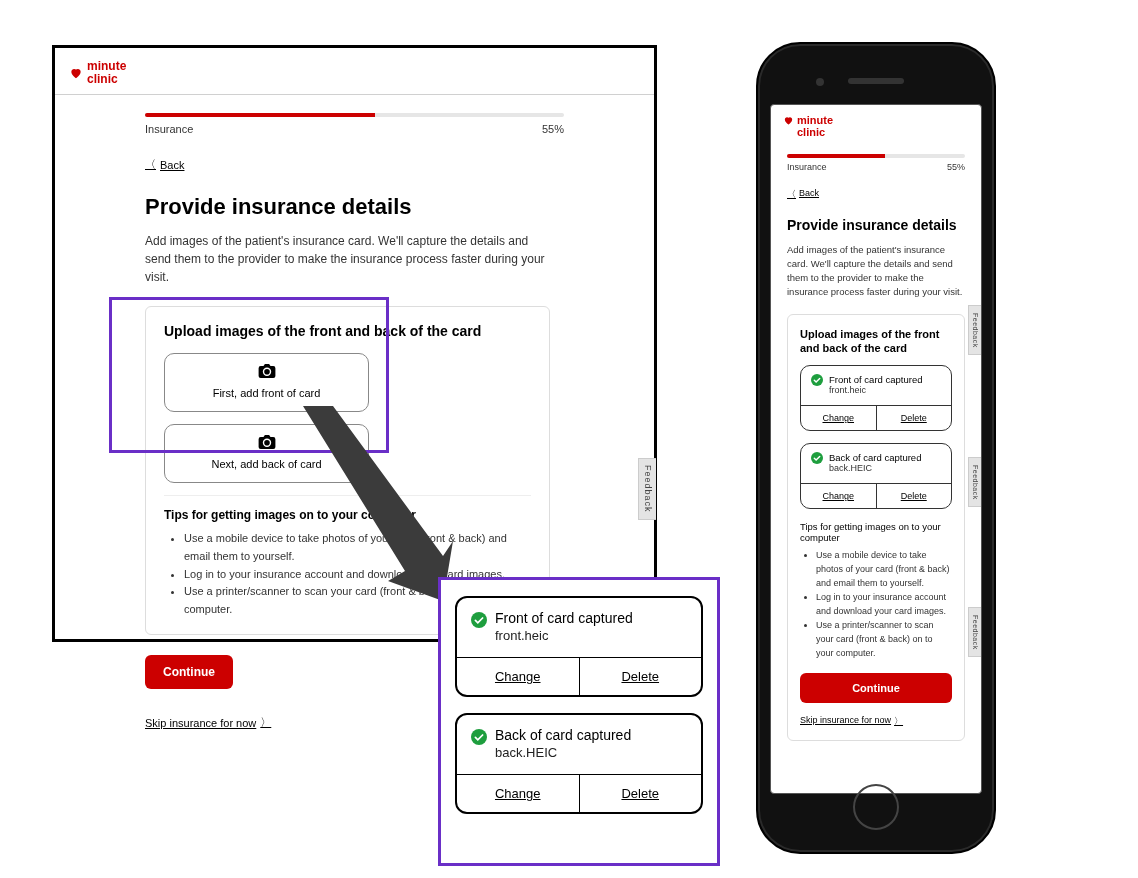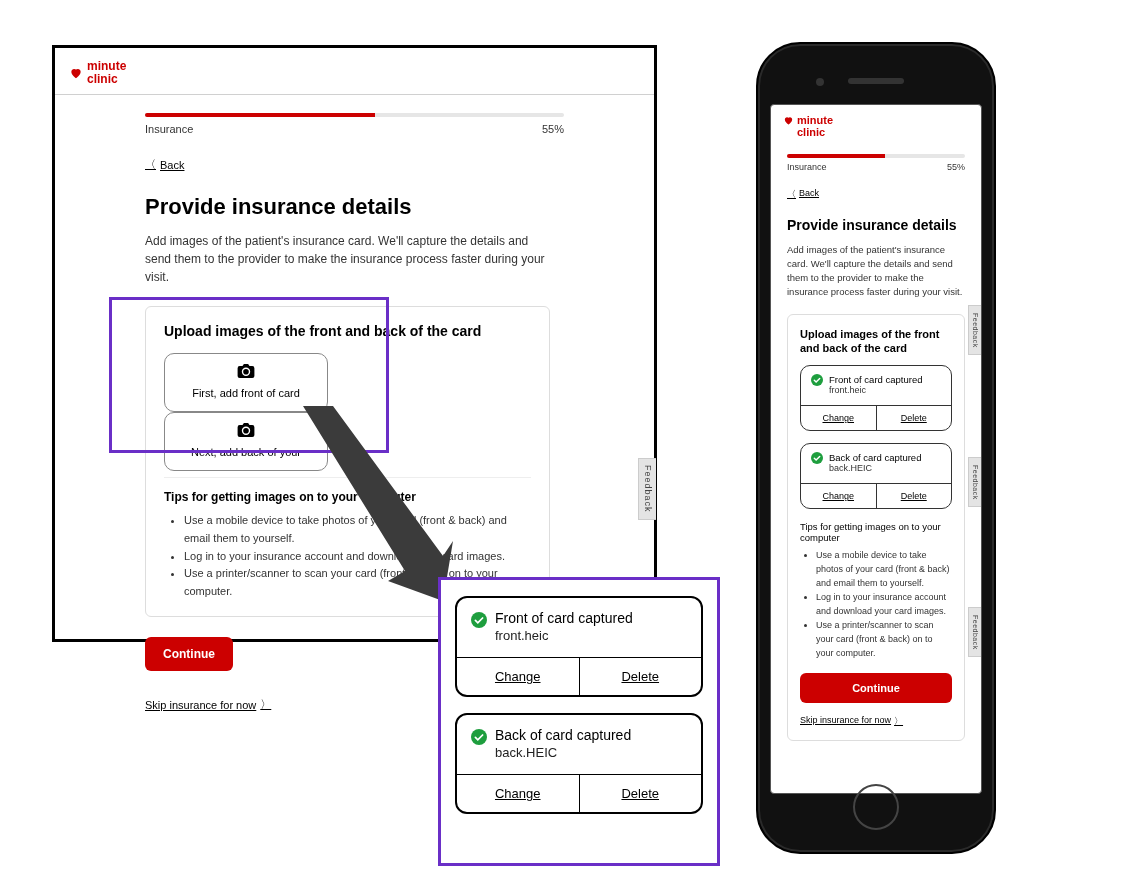--- a/index.html
+++ b/index.html
@@ -32,21 +32,21 @@
   .desktop-body { padding: 18px 90px 18px 90px; position: relative; }
   .progress-track { flex: 1; height: 4px; background: #e6e6e6; border-radius: 2px; overflow: hidden; }
   .progress-fill { height: 100%; background: #cc0000; }
   .progress-labels { display:flex; justify-content:space-between; font-size:11px; color:#333; margin-top:6px; }
   .back-link { display:inline-flex; align-items:center; gap:4px; font-size:11px; color:#000; margin-top:22px; text-decoration: underline; cursor:pointer;}
   .chev { font-size: 11px; text-decoration:none; }
   h1.page-title { font-size: 22px; font-weight: 700; margin: 22px 0 10px 0; }
   .intro { font-size: 12px; color:#333; line-height:1.5; max-width: 410px; }
   .card-panel { margin-top: 20px; border: 1px solid #ddd; border-radius: 6px; padding: 16px 18px; width: 405px; background:#fff;}
   .card-panel h2 { font-size: 14px; font-weight:700; margin:0 0 14px 0; }
-  .upload-btn { width: 164px; border:1px solid #888; border-radius:10px; padding:10px 8px 12px 8px; text-align:center; background:#fff; cursor:pointer; }
+  .upload-btn { width: 205px; border:1px solid #888; border-radius:10px; padding:10px 8px 12px 8px; text-align:center; background:#fff; cursor:pointer; margin-bottom:12px;}
   .upload-btn .cam { font-size:16px; line-height:1;}
   .upload-btn .lbl { font-size:11px; margin-top:6px;}
   .hr-sep { border:none; border-top:1px solid #eee; margin:6px 0 12px 0;}
   .tips-title { font-size:12px; font-weight:600; margin:0 0 8px 0;}
   ul.tips { margin:0; padding-left: 20px; font-size:11px; color:#333; line-height:1.6;}
   .continue-btn { background:#cc0000; color:#fff; border:none; border-radius:6px; padding:10px 18px; font-size:12px; font-weight:600; margin-top:20px; cursor:pointer;}
   .skip-link { display:inline-flex; align-items:center; gap:4px; font-size:11px; margin-top:26px; text-decoration:underline; cursor:pointer;}
   .feedback-tab { position:absolute; right:-2px; top:410px; width:18px; height:62px; background:#e4e4e4; border:1px solid #ccc; border-right:none; writing-mode: vertical-rl; font-size:9px; display:flex; align-items:center; justify-content:center; color:#444; letter-spacing:1px;}
 
   
@@ -161,21 +161,21 @@
         </div>
         <div class="lbl">First, add front of card</div>
       </div>
 
       <div class="upload-btn">
         <div class="cam">
           <svg width="18" height="14" viewBox="0 0 24 20">
               <path fill="#000" d="M9 0l-2 3H3a3 3 0 0 0-3 3v11a3 3 0 0 0 3 3h18a3 3 0 0 0 3-3V6a3 3 0 0 0-3-3h-4l-2-3H9zm3 5a6 6 0 1 1 0 12 6 6 0 0 1 0-12zm0 2a4 4 0 1 0 0 8 4 4 0 0 0 0-8z"></path>
             </svg>
         </div>
-        <div class="lbl">Next, add back of your</div>
+        <div class="lbl">Next, add back of card</div>
       </div>
 
       <hr class="hr-sep">
 
       <p class="tips-title">Tips for getting images on to your computer</p>
       <ul class="tips">
         <li>Use a mobile device to take photos of your card (front &amp; back) and email them to yourself.</li>
         <li>Log in to your insurance account and download your card images.</li>
         <li>Use a printer/scanner to scan your card (front &amp; back) on to your computer.</li>
       </ul>

